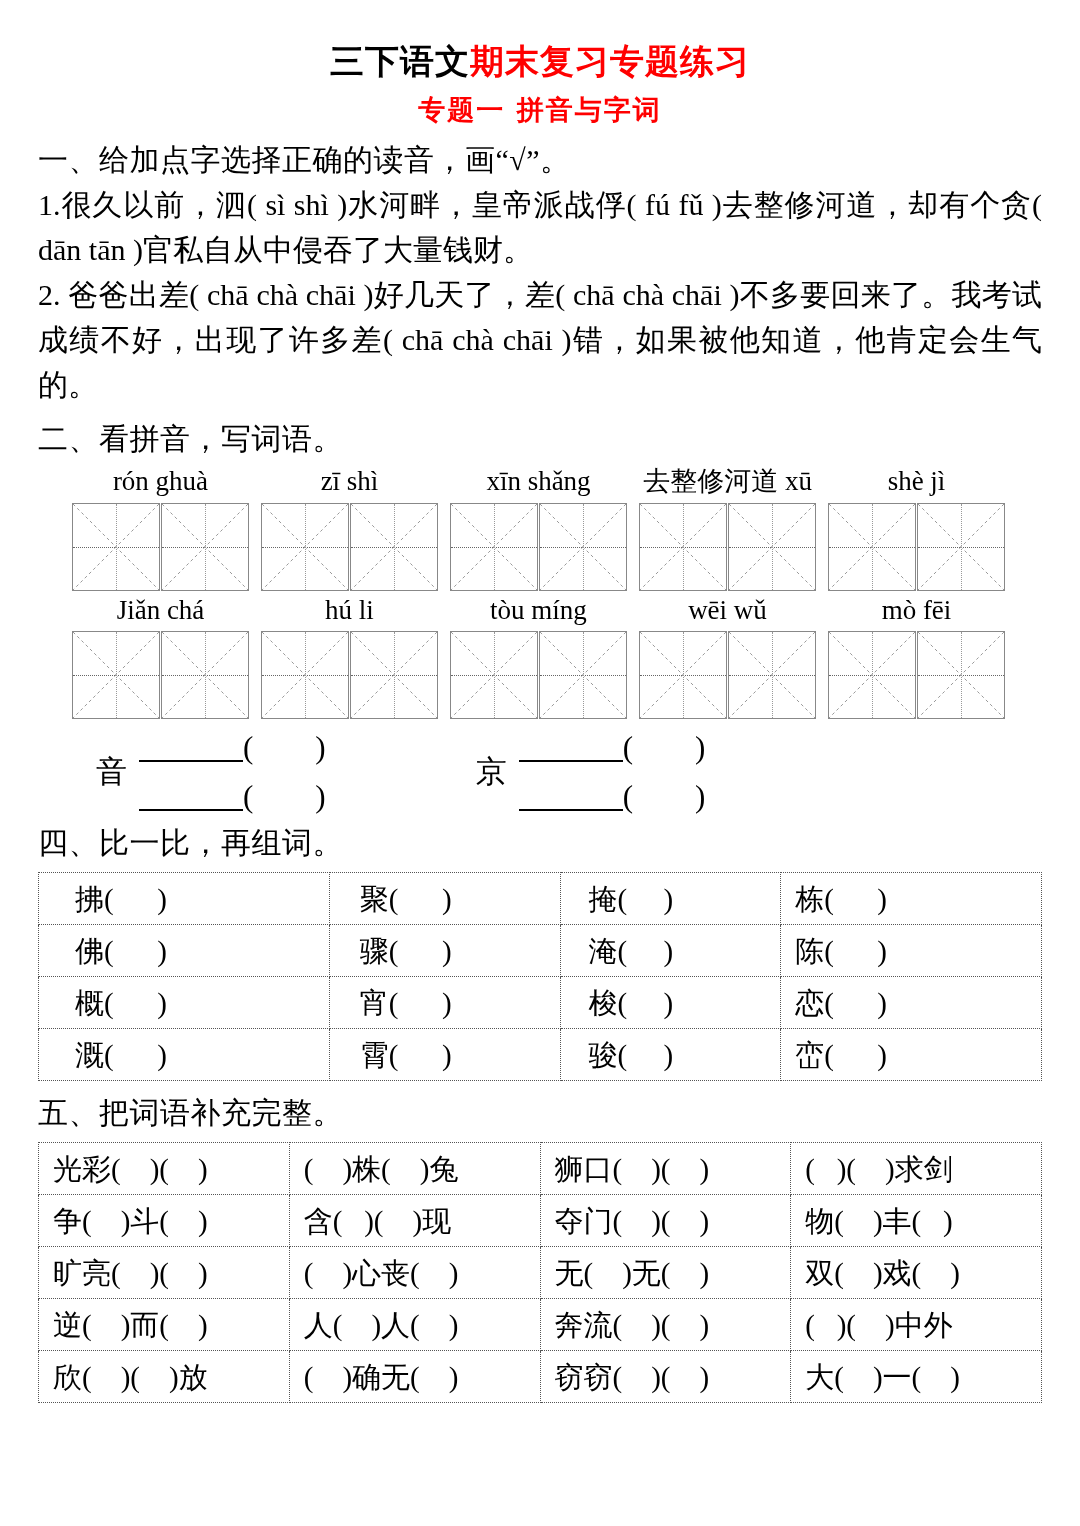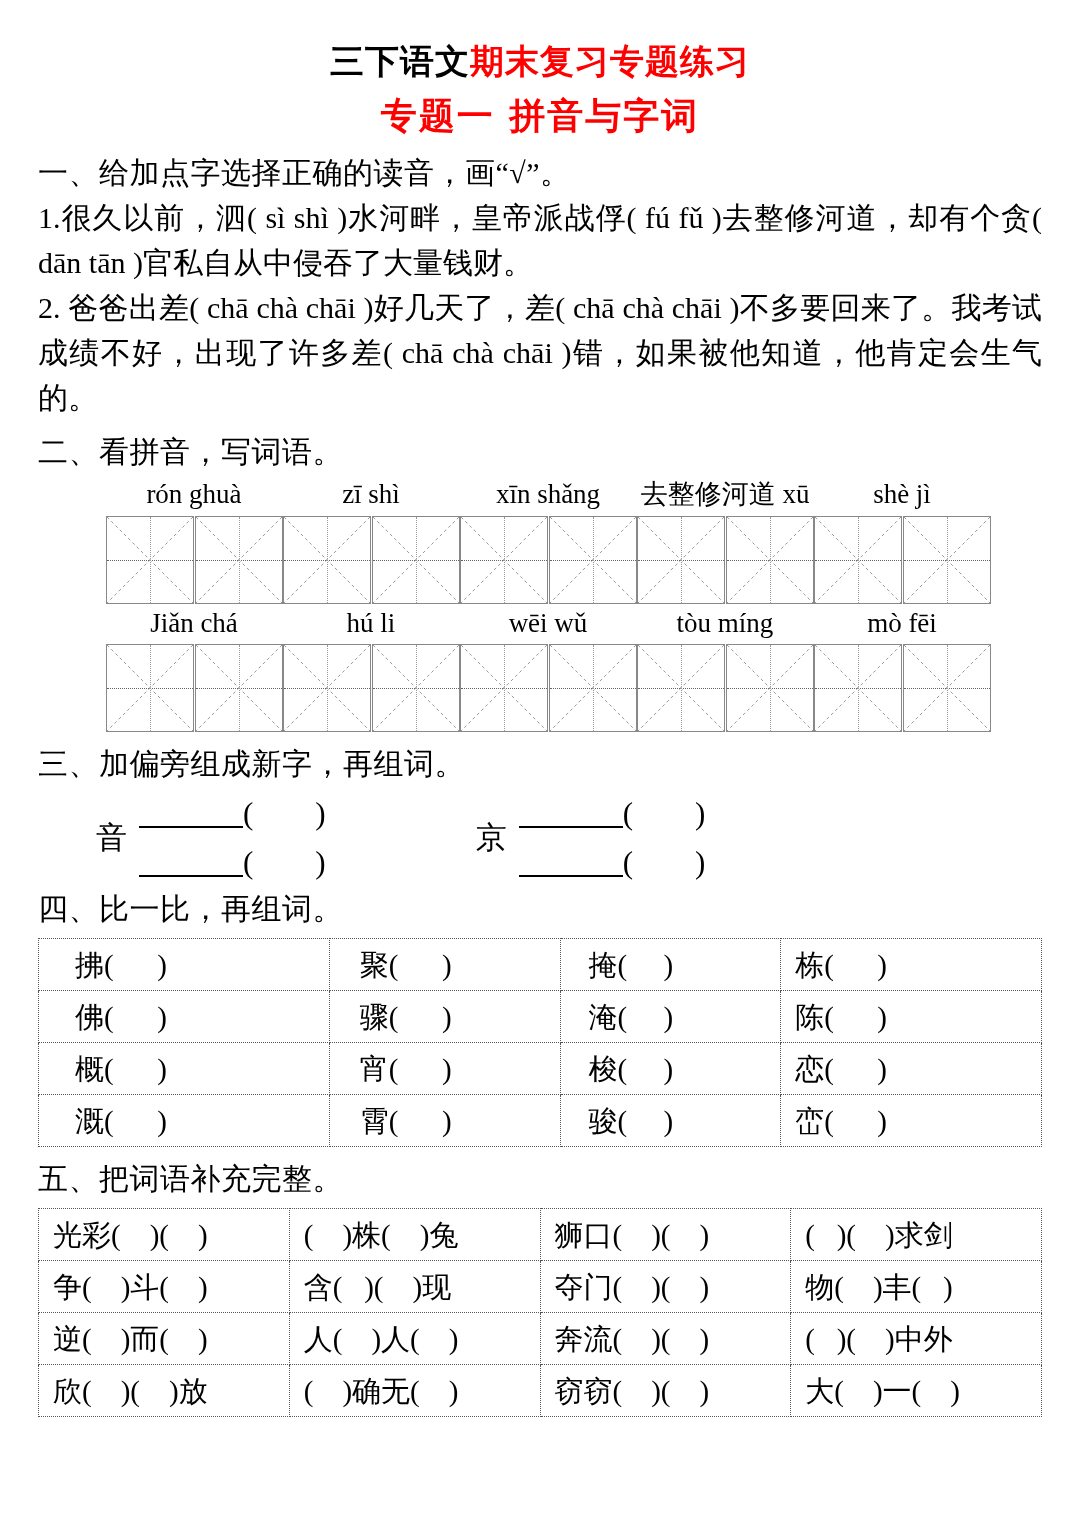--- a/index.html
+++ b/index.html
@@ -24,21 +24,21 @@
     margin: 42px 0 0 0;
     line-height: 1.12;
     font-family: "DejaVu Sans", "Liberation Sans", sans-serif;
     white-space: nowrap;
   }
   .title .blk { color: #000000; }
   .title .red { color: #ff0000; }
   .subtitle {
     text-align: center;
     color: #ff0000;
-    font-size: 36px;
+    font-size: 27px;
     font-weight: bold;
     margin-top: 12px;
     letter-spacing: 2px;
     font-family: "DejaVu Sans", "Liberation Sans", sans-serif;
   }
 
   
   .q-head {
     font-size: 30px;
     line-height: 1.48;
@@ -49,23 +49,24 @@
     font-size: 30px;
     line-height: 1.50;
     text-align: justify;
     letter-spacing: 0px;
   }
 
   
   .tz-section { margin-top: 6px; }
   .tz-row {
     display: flex;
-    justify-content: center;
+    justify-content: flex-start;
     padding: 0 18px 0 34px;
     margin-top: 4px;
+    gap: 12px;
   }
   .tz-group { display: flex; flex-direction: column; align-items: center; }
   .tz-pinyin {
     font-size: 27px;
     line-height: 1.15;
     margin-bottom: 5px;
     white-space: nowrap;
     font-family: "Liberation Serif", "DejaVu Serif", serif;
   }
   .tz-boxes { display: flex; }
@@ -317,20 +318,41 @@
               <span class="mid-h"></span>
               <span class="mid-v"></span>
               <svg width="86" height="86" style="position:absolute;left:0;top:0">
                 <line x1="0" y1="0" x2="86" y2="86" stroke="#999" stroke-width="1" stroke-dasharray="3,3"></line>
                 <line x1="86" y1="0" x2="0" y2="86" stroke="#999" stroke-width="1" stroke-dasharray="3,3"></line>
               </svg>
             </div>
         </div>
       </div>
       <div class="tz-group">
+        <div class="tz-pinyin">tòu míng</div>
+        <div class="tz-boxes">
+          <div class="tz-cell">
+              <span class="mid-h"></span>
+              <span class="mid-v"></span>
+              <svg width="86" height="86" style="position:absolute;left:0;top:0">
+                <line x1="0" y1="0" x2="86" y2="86" stroke="#999" stroke-width="1" stroke-dasharray="3,3"></line>
+                <line x1="86" y1="0" x2="0" y2="86" stroke="#999" stroke-width="1" stroke-dasharray="3,3"></line>
+              </svg>
+            </div>
+          <div class="tz-cell">
+              <span class="mid-h"></span>
+              <span class="mid-v"></span>
+              <svg width="86" height="86" style="position:absolute;left:0;top:0">
+                <line x1="0" y1="0" x2="86" y2="86" stroke="#999" stroke-width="1" stroke-dasharray="3,3"></line>
+                <line x1="86" y1="0" x2="0" y2="86" stroke="#999" stroke-width="1" stroke-dasharray="3,3"></line>
+              </svg>
+            </div>
+        </div>
+      </div>
+      <div class="tz-group">
         <div class="tz-pinyin">wēi wǔ</div>
         <div class="tz-boxes">
           <div class="tz-cell">
               <span class="mid-h"></span>
               <span class="mid-v"></span>
               <svg width="86" height="86" style="position:absolute;left:0;top:0">
                 <line x1="0" y1="0" x2="86" y2="86" stroke="#999" stroke-width="1" stroke-dasharray="3,3"></line>
                 <line x1="86" y1="0" x2="0" y2="86" stroke="#999" stroke-width="1" stroke-dasharray="3,3"></line>
               </svg>
             </div>
@@ -338,41 +360,20 @@
               <span class="mid-h"></span>
               <span class="mid-v"></span>
               <svg width="86" height="86" style="position:absolute;left:0;top:0">
                 <line x1="0" y1="0" x2="86" y2="86" stroke="#999" stroke-width="1" stroke-dasharray="3,3"></line>
                 <line x1="86" y1="0" x2="0" y2="86" stroke="#999" stroke-width="1" stroke-dasharray="3,3"></line>
               </svg>
             </div>
         </div>
       </div>
       <div class="tz-group">
-        <div class="tz-pinyin">tòu míng</div>
-        <div class="tz-boxes">
-          <div class="tz-cell">
-              <span class="mid-h"></span>
-              <span class="mid-v"></span>
-              <svg width="86" height="86" style="position:absolute;left:0;top:0">
-                <line x1="0" y1="0" x2="86" y2="86" stroke="#999" stroke-width="1" stroke-dasharray="3,3"></line>
-                <line x1="86" y1="0" x2="0" y2="86" stroke="#999" stroke-width="1" stroke-dasharray="3,3"></line>
-              </svg>
-            </div>
-          <div class="tz-cell">
-              <span class="mid-h"></span>
-              <span class="mid-v"></span>
-              <svg width="86" height="86" style="position:absolute;left:0;top:0">
-                <line x1="0" y1="0" x2="86" y2="86" stroke="#999" stroke-width="1" stroke-dasharray="3,3"></line>
-                <line x1="86" y1="0" x2="0" y2="86" stroke="#999" stroke-width="1" stroke-dasharray="3,3"></line>
-              </svg>
-            </div>
-        </div>
-      </div>
-      <div class="tz-group">
         <div class="tz-pinyin">mò fēi</div>
         <div class="tz-boxes">
           <div class="tz-cell">
               <span class="mid-h"></span>
               <span class="mid-v"></span>
               <svg width="86" height="86" style="position:absolute;left:0;top:0">
                 <line x1="0" y1="0" x2="86" y2="86" stroke="#999" stroke-width="1" stroke-dasharray="3,3"></line>
                 <line x1="86" y1="0" x2="0" y2="86" stroke="#999" stroke-width="1" stroke-dasharray="3,3"></line>
               </svg>
             </div>
@@ -383,21 +384,20 @@
                 <line x1="0" y1="0" x2="86" y2="86" stroke="#999" stroke-width="1" stroke-dasharray="3,3"></line>
                 <line x1="86" y1="0" x2="0" y2="86" stroke="#999" stroke-width="1" stroke-dasharray="3,3"></line>
               </svg>
             </div>
         </div>
       </div>
     </div>
 
   </div>
 
-  <div class="sec-head">三、加偏旁组成新字，再组词。</div>
   <div class="radical-wrap">
     <div class="radical-item">
       <span class="radical-char">音</span>
       <span class="radical-lines">
         <span class="radical-line">
           <span class="blank-line"></span>
           <span class="paren">(        )</span>
         </span>
         <span class="radical-line">
           <span class="blank-line"></span>
@@ -459,20 +459,26 @@
       <td>狮口(    )(    )</td>
       <td>(   )(    )求剑</td>
     </tr>
     <tr>
       <td>争(    )斗(    )</td>
       <td>含(   )(    )现</td>
       <td>夺门(    )(    )</td>
       <td>物(    )丰(   )</td>
     </tr>
     <tr>
+      <td>旷亮(    )(    )</td>
+      <td>(    )心丧(    )</td>
+      <td>无(    )无(    )</td>
+      <td>双(    )戏(    )</td>
+    </tr>
+    <tr>
       <td>逆(    )而(    )</td>
       <td>人(    )人(    )</td>
       <td>奔流(    )(    )</td>
       <td>(   )(    )中外</td>
     </tr>
     <tr>
       <td>欣(    )(    )放</td>
       <td>(    )确无(    )</td>
       <td>窃窃(    )(    )</td>
       <td>大(    )一(    )</td>

